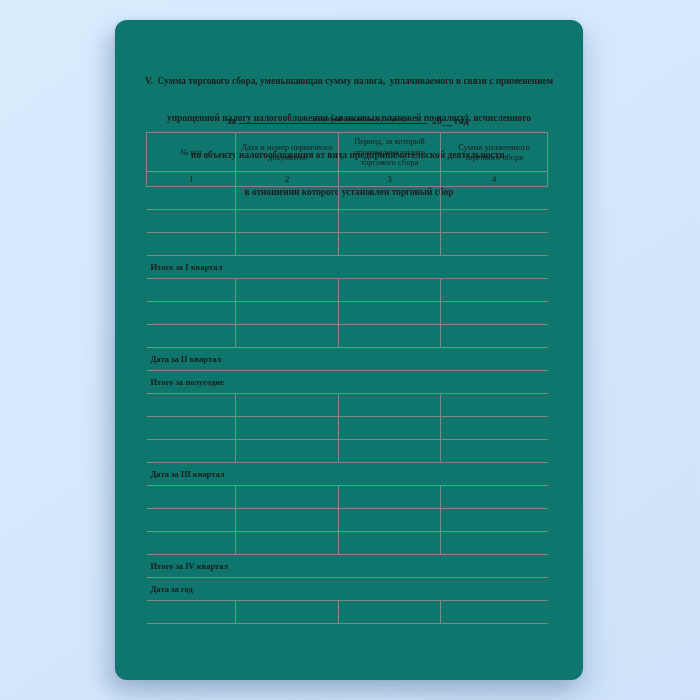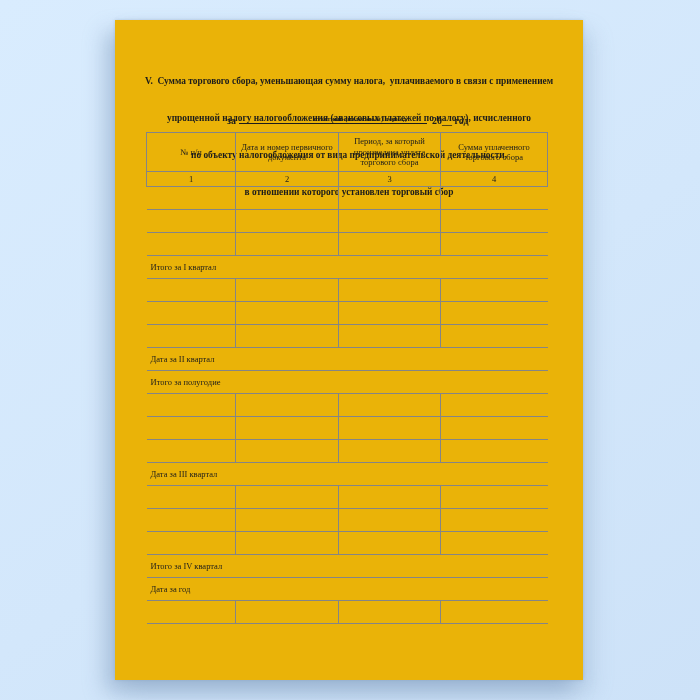--- a/index.html
+++ b/index.html
@@ -9,24 +9,25 @@
   *{box-sizing:border-box;}
   html,body{margin:0;padding:0;}
   body{
     width:700px;height:700px;position:relative;overflow:hidden;
     background:linear-gradient(145deg,#d9ecfe 0%,#d3e7fb 55%,#cde2f8 100%);
     font-family:"Liberation Serif","DejaVu Serif",serif;
     color:var(--ink);
   }
   .paper{
     position:absolute;left:115px;top:20px;width:468px;height:660px;
-    background:#eab308;
+    background:#0f766e;
     box-shadow:-10px 12px 20px rgba(115,145,180,0.45),
                10px 12px 20px rgba(115,145,180,0.22),
                0 0 3px rgba(115,145,180,0.35);
+    border-radius:12px;
   }
   .title{
     position:absolute;top:30px;left:12px;right:12px;
     text-align:center;font-weight:bold;
     font-size:9.4px;line-height:12.4px;
     white-space:pre-wrap;
   }
   .period-row{
     position:absolute;top:84px;left:112px;right:40px;
     display:flex;align-items:baseline;
@@ -55,21 +56,21 @@
   tr.hdr{height:39px;}
   tr.hdr>th{border:1px solid var(--line);font-weight:normal;}
   tr.num{height:15px;}
   tr.num>td{border:1px solid var(--line);}
   tr.data{height:23px;}
   tr.data>td{border-top:1px solid var(--line);border-bottom:1px solid var(--line);}
   tr.data>td:not(:first-child){border-left:1px solid var(--line);}
   tr.total{height:23px;}
   tr.total>td{
     border-top:1px solid var(--line);border-bottom:1px solid var(--line);
-    text-align:left;padding:2px 4px;
+    text-align:left;padding:2px 4px;font-weight:bold;
   }
 </style>
 </head>
 <body>
 
 <div class="paper">
 
   <div class="title">
     <div>V.  Сумма торгового сбора, уменьшающая сумму налога,  уплачиваемого в связи с применением</div>
     <div>упрощенной налогу налогообложения (авансовых платежей по налогу), исчисленного</div>

